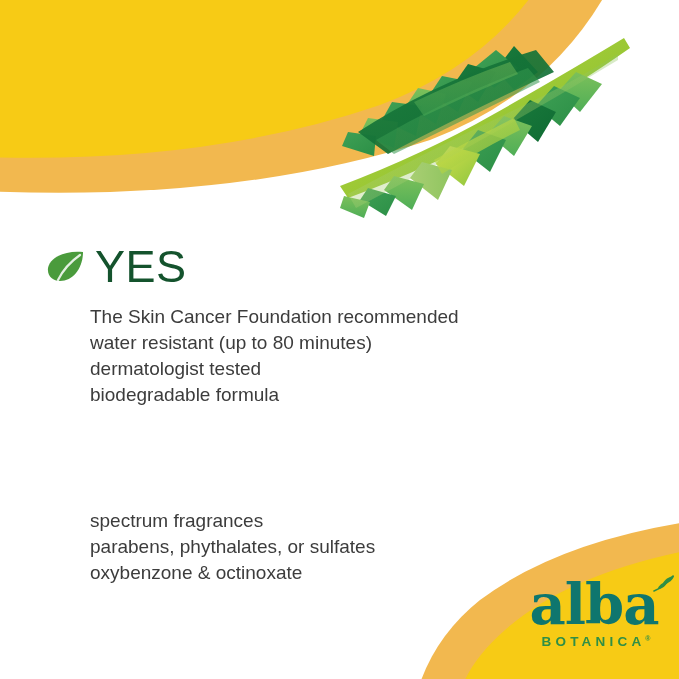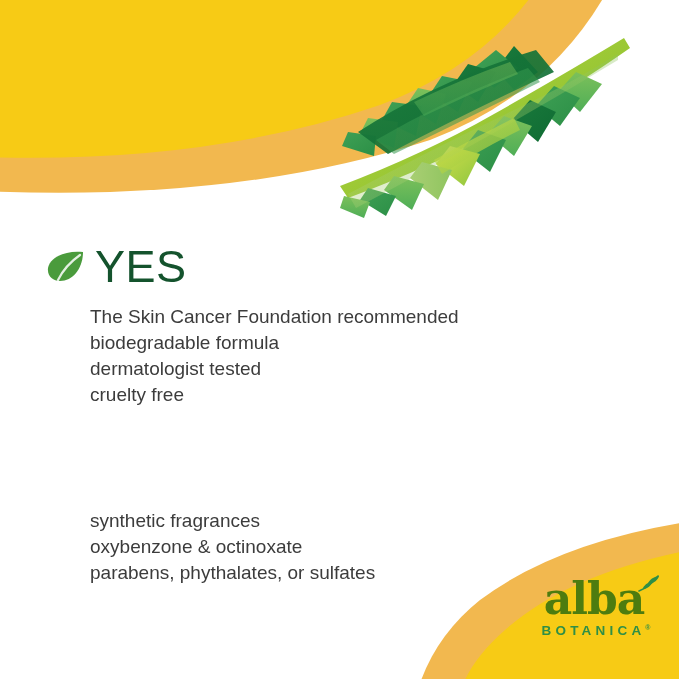--- a/index.html
+++ b/index.html
@@ -86,23 +86,23 @@
     position: absolute;
     left: 528px;
     top: 578px;
     width: 132px;
     text-align: center;
   }
   .brand-word {
     position: relative;
     display: inline-block;
     font-family: "DejaVu Serif", serif;
-    font-size: 44px;
+    font-size: 56px;
     font-weight: 700;
-    color: #4d7c0f;
+    color: #0f766e;
     line-height: 0.95;
     letter-spacing: -1px;
   }
   .brand-sprig {
     position: absolute;
     right: -16px;
     top: -4px;
     width: 22px;
     height: 20px;
   }
@@ -210,31 +210,31 @@
   <div class="section section-yes">
     <div class="section-head">
       <svg class="head-leaf" viewBox="0 0 40 34">
         <path d="M37 3 C20 1 4 8 2 19 C1 27 7 32 14 32 C27 32 37 19 37 3 Z" fill="#4a9b3c"></path>
         <path d="M34 6 C24 13 17 21 12 31" fill="none" stroke="#ffffff" stroke-width="2.2" stroke-linecap="round" opacity="0.85"></path>
       </svg>
       <span class="head-word">YES</span>
     </div>
     <ul class="bullet-list">
       <li>The Skin Cancer Foundation recommended</li>
+      <li>water resistant (up to 80 minutes)</li>
+      <li>dermatologist tested</li>
       <li>biodegradable formula</li>
-      <li>dermatologist tested</li>
-      <li>cruelty free</li>
     </ul>
   </div>
 
   <div class="section section-no">
     <ul class="bullet-list">
-      <li>synthetic fragrances</li>
+      <li>spectrum fragrances</li>
+      <li>parabens, phythalates, or sulfates</li>
       <li>oxybenzone &amp; octinoxate</li>
-      <li>parabens, phythalates, or sulfates</li>
     </ul>
   </div>
 
   <div class="brand">
     <div class="brand-word">
       <span>alba</span>
       <svg class="brand-sprig" viewBox="0 0 22 20">
         <path d="M1 17 C6 15 13 11 20 2" fill="none" stroke="#2f8f46" stroke-width="1.6" stroke-linecap="round"></path>
         <path d="M10 9 C13 4 18 2 21 2 C20 6 16 9 11 10 Z" fill="#2f8f46"></path>
         <path d="M5 14 C7 10 11 8 14 8 C13 12 9 15 5 15 Z" fill="#2f8f46"></path>

